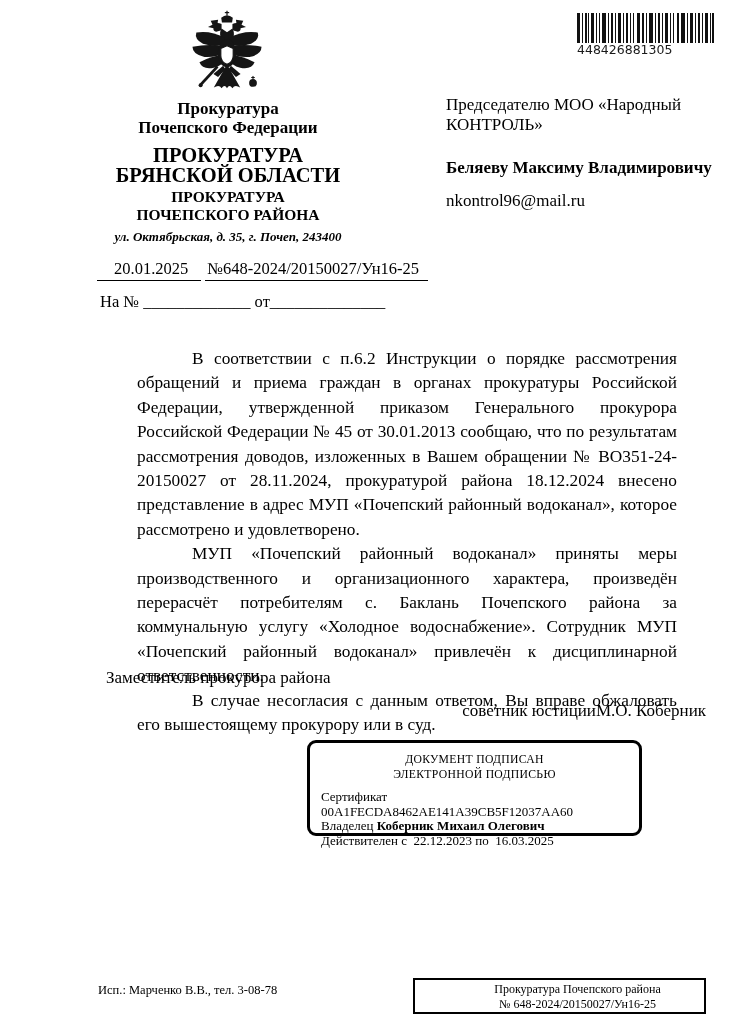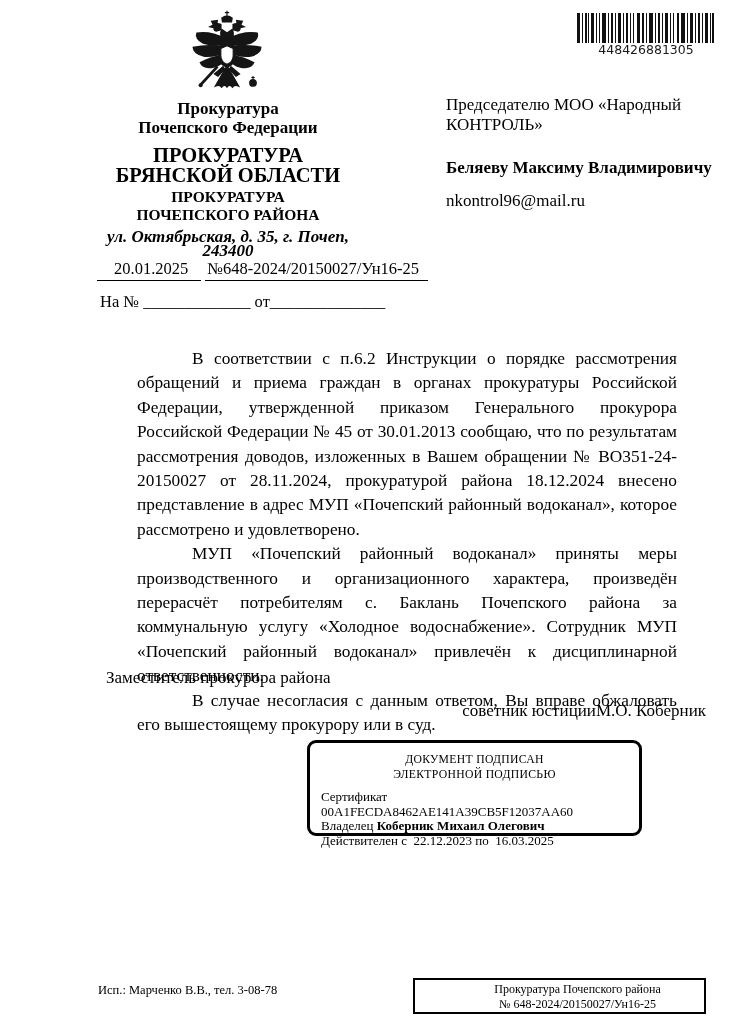--- a/index.html
+++ b/index.html
@@ -14,31 +14,31 @@
     overflow: hidden;
   }
 
   
   .emblem { position: absolute; left: 184px; top: 10px; width: 86px; height: 90px; }
 
   
   .barcode { position: absolute; left: 577px; top: 13px; width: 138px; }
   .barcode-bars { display: block; width: 137px; height: 30px; }
   .barcode-nums {
-    display: flex; justify-content: center;
+    display: flex; justify-content: flex-start;
     font-family: "DejaVu Sans", sans-serif; font-size: 12.5px; line-height: 14px;
     color: #1a1a1a;
   }
 
   
   .letterhead { position: absolute; left: 98px; top: 99px; width: 260px; text-align: center; font-weight: bold; }
   .lh-top   { font-size: 17px;   line-height: 19px; }
   .lh-main  { font-size: 20.5px; line-height: 19.5px; margin-top: 9px; }
   .lh-sub   { font-size: 15.5px; line-height: 17.5px; margin-top: 3px; }
-  .lh-addr  { font-size: 17px; line-height: 14px; margin-top: 7px; font-style: italic; }
+  .lh-addr  { font-size: 13px; line-height: 14px; margin-top: 7px; font-style: italic; }
 
   
   .recipient { position: absolute; left: 446px; top: 95px; width: 272px; font-size: 17px; line-height: 20px; }
   .recipient .rcp-name  { margin-top: 23px; font-weight: bold; }
   .recipient .rcp-email { margin-top: 13px; }
 
   
   .refline { position: absolute; left: 97px; top: 259px; font-size: 16.5px; line-height: 19px; white-space: nowrap; }
   .ref-date { border-bottom: 1.3px solid #000; padding: 0 13px 2px 17px; }
   .ref-num  { border-bottom: 1.3px solid #000; padding: 0 9px 2px 2px; margin-left: 4px; }

